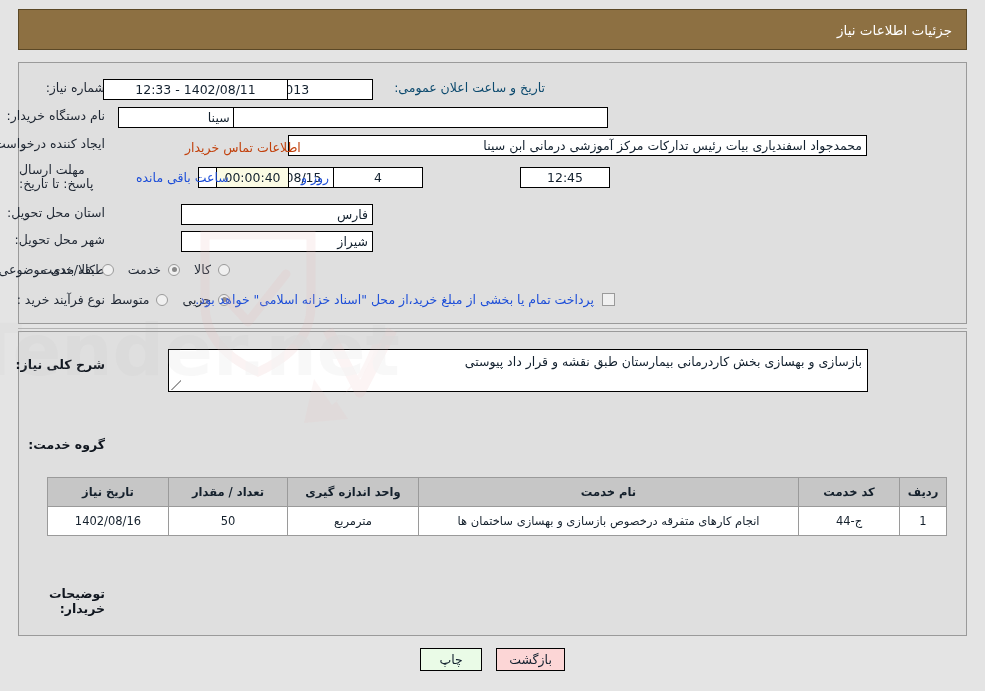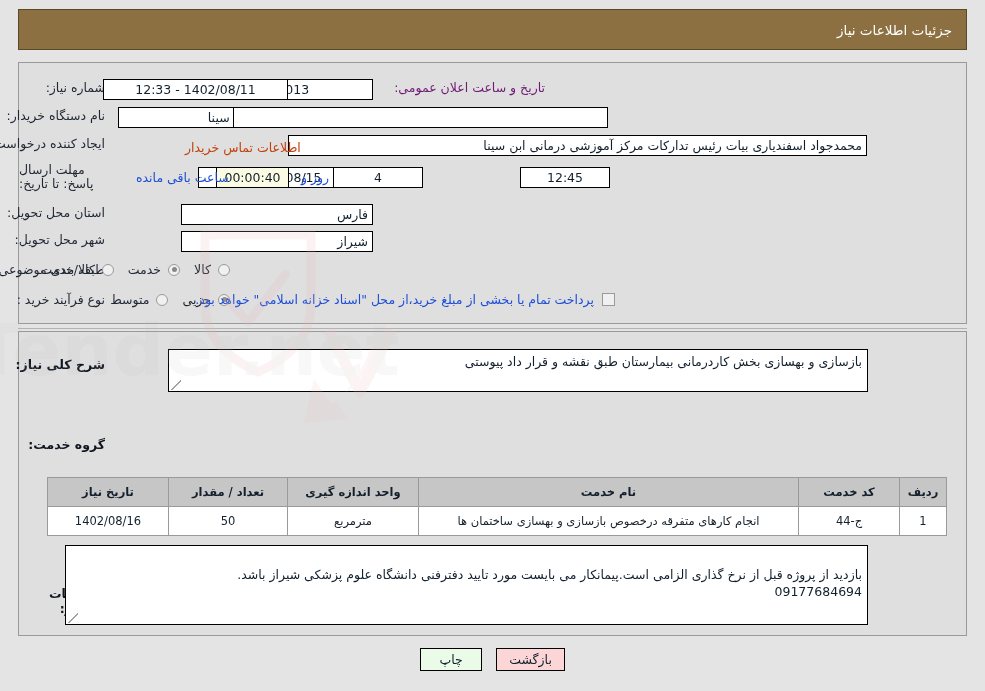--- a/index.html
+++ b/index.html
@@ -267,21 +267,21 @@
 
   <div class="panel" id="panel-top"></div>
 
   <div class="row" style="right:880px; top:80px;">
     <span class="lbl">شماره نیاز:</span>
   </div>
   <div class="fld center" style="position:absolute; right:612px; top:79px; width:255px;">
     <span>1102090223000013</span>
   </div>
   <div class="row" style="right:440px; top:80px;">
-    <span class="lbl" style="color:#701a75;">تاریخ و ساعت اعلان عمومی:</span>
+    <span class="lbl" style="color:#0c4a6e;">تاریخ و ساعت اعلان عمومی:</span>
   </div>
 
   <div class="fld center" style="position:absolute; left:103px; top:79px; width:185px;">
     <span>1402/08/11 - 12:33</span>
   </div>
 
   <div class="row" style="right:880px; top:108px;">
     <span class="lbl">نام دستگاه خریدار:</span>
   </div>
   <div class="fld" style="position:absolute; right:612px; top:107px; width:255px;">
@@ -403,27 +403,20 @@
         <td>ج-44</td>
         <td class="name">انجام کارهای متفرقه درخصوص بازسازی و بهسازی ساختمان ها</td>
         <td>مترمربع</td>
         <td>50</td>
         <td>1402/08/16</td>
       </tr>
     </tbody>
   </table>
 
   <span class="bold-lbl" style="position:absolute; right:880px; top:586px;">توضیحات خریدار:</span>
-  <div class="ta" style="position:absolute; left:65px; top:545px; width:803px; height:80px; white-space:pre-line;">
-    <span>بازدید از پروژه قبل از نرخ گذاری الزامی است.پیمانکار می بایست مورد تایید دفترفنی دانشگاه علوم پزشکی شیراز باشد.
-09177684694</span>
-    <svg class="grip" viewBox="0 0 10 10">
-      <path d="M0 10 L10 0 M1 10 L10 1" stroke="#555" stroke-width="1" fill="none"></path>
-    </svg>
-  </div>
 
   <div class="btnbar">
     <div class="btn btn-back">
       <span>بازگشت</span>
     </div>
     <div class="btn btn-print">
       <span>چاپ</span>
     </div>
   </div>
 

